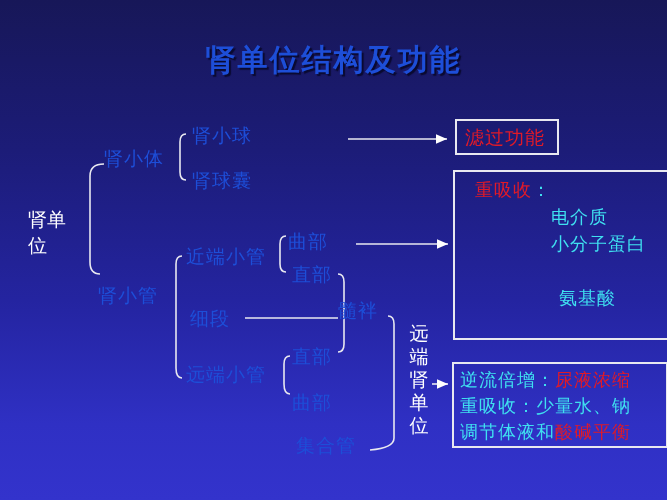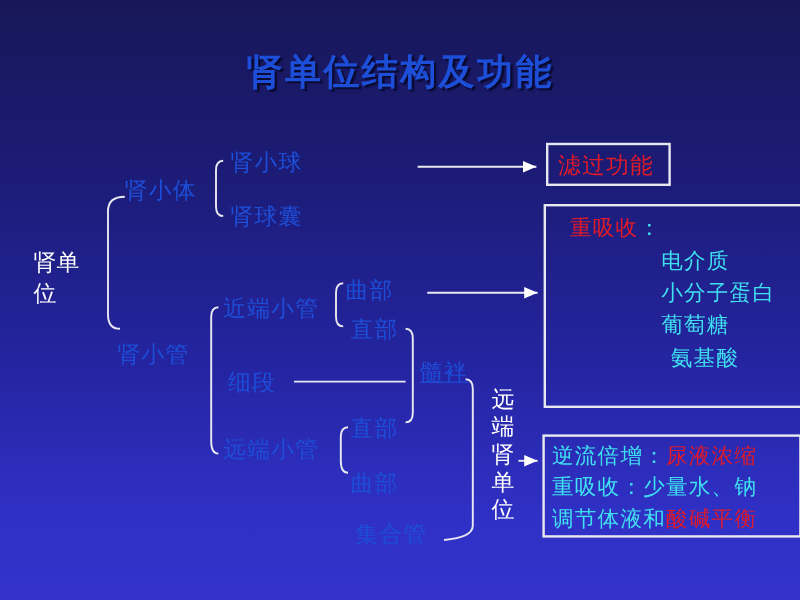--- a/index.html
+++ b/index.html
@@ -70,36 +70,35 @@
 <div class="abs lbl" style="left:186px; top:244px;">近端小管</div>
 <div class="abs lbl" style="left:190px; top:306px;">细段</div>
 <div class="abs lbl" style="left:186px; top:362px;">远端小管</div>
 
 <div class="abs lbl" style="left:288px; top:229px;">曲部</div>
 <div class="abs lbl" style="left:292px; top:262px;">直部</div>
 
 <div class="abs lbl" style="left:292px; top:344px;">直部</div>
 <div class="abs lbl" style="left:292px; top:390px;">曲部</div>
 
-<div class="abs lbl" style="left:350px; top:298px;text-decoration:underline;">髓袢</div>
+<div class="abs lbl" style="left:338px; top:298px;">髓袢</div>
 <div class="abs lbl" style="left:296px; top:433px;">集合管</div>
 
 <div class="abs vert" style="left:408px; top:322px; word-break:break-all;">远端肾单位</div>
 
 <div class="abs box" style="left:455px; top:119px; width:100px; height:32px;">
   <div class="txt red" style="position:absolute; left:8px; top:4px; font-size:19px;text-align:right;">滤过功能</div>
 </div>
 
 <div class="abs box" style="left:453px; top:170px; width:216px; height:166px;">
   <div class="txt" style="position:absolute; left:20px; top:6px;">
     <span class="red">重吸收</span><span class="cyan">：</span>
   </div>
   <div class="txt cyan" style="position:absolute; left:96px; top:33px;">电介质</div>
   <div class="txt cyan" style="position:absolute; left:96px; top:60px;">小分子蛋白</div>
-  <div class="txt cyan" style="position:absolute; left:96px; top:87px;">葡萄糖</div>
   <div class="txt cyan" style="position:absolute; left:104px; top:114px;">氨基酸</div>
 </div>
 
 <div class="abs box" style="left:452px; top:362px; width:212px; height:82px;">
   <div class="txt" style="position:absolute; left:6px; top:4px;">
     <span class="cyan">逆流倍增：</span><span class="red">尿液浓缩</span>
   </div>
   <div class="txt cyan" style="position:absolute; left:6px; top:30px;">重吸收：少量水、钠</div>
   <div class="txt" style="position:absolute; left:6px; top:56px;">
     <span class="cyan">调节体液和</span><span class="red">酸碱平衡</span>

